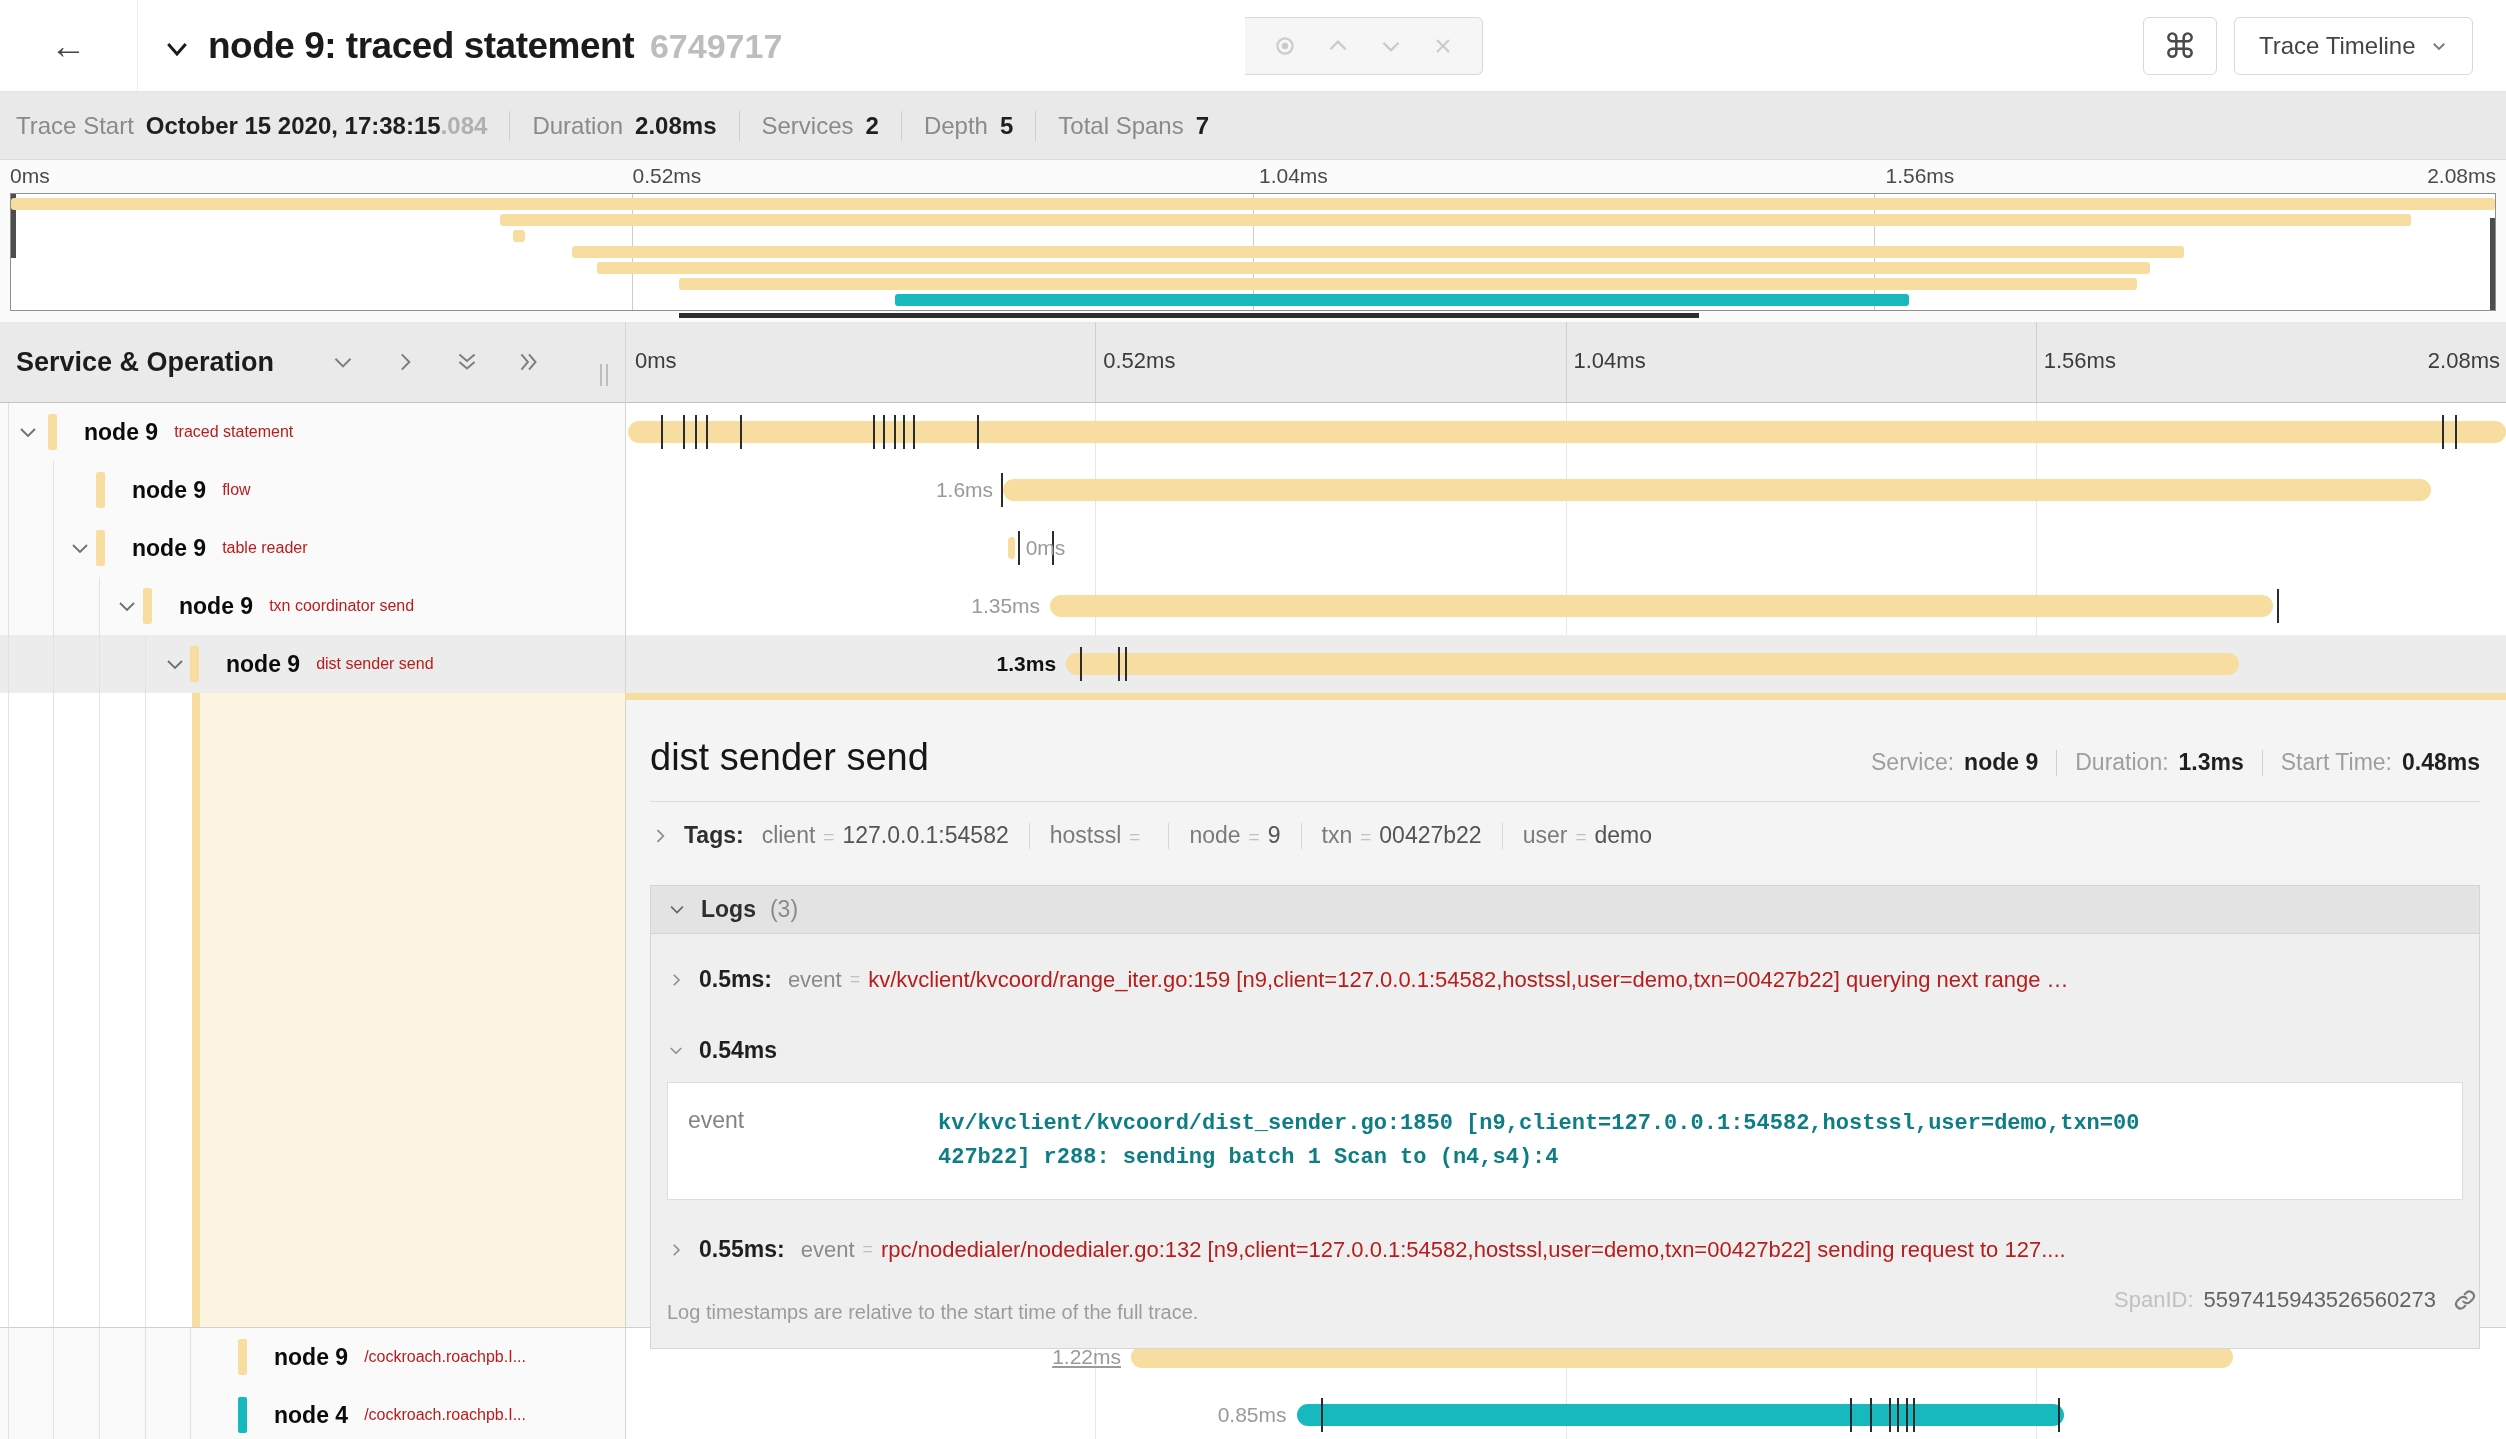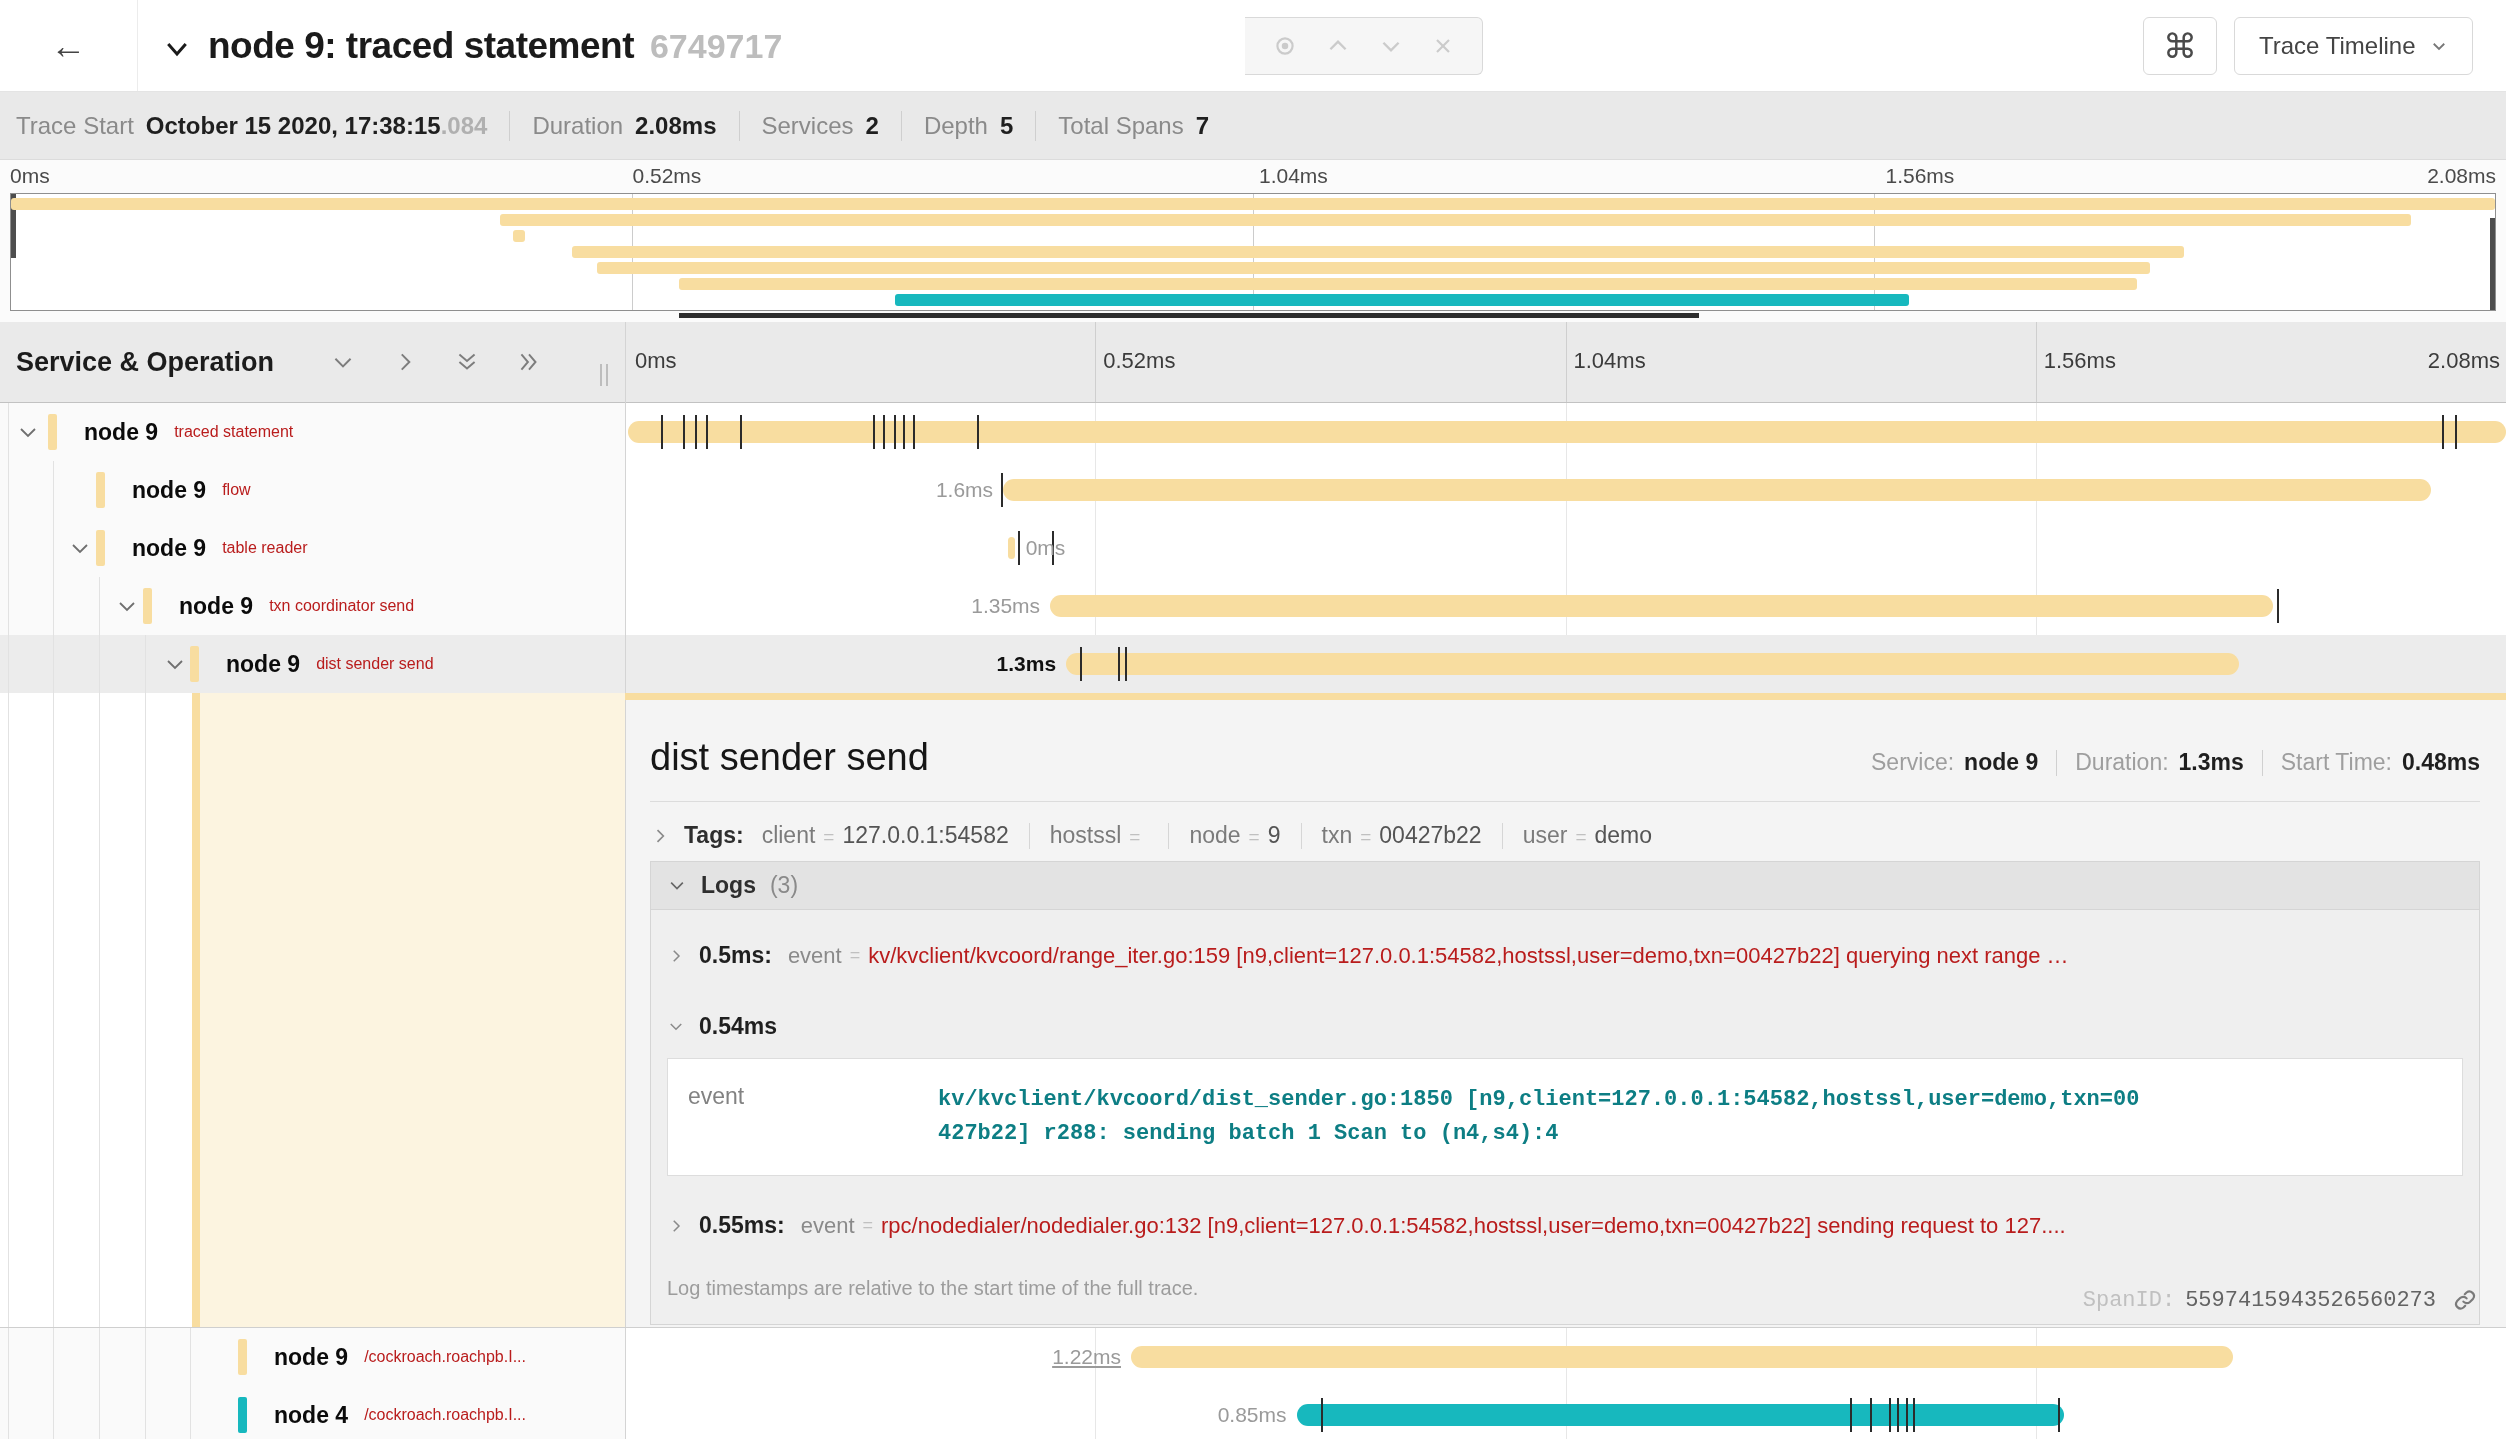--- a/index.html
+++ b/index.html
@@ -105,39 +105,39 @@
   .d-divider { height:1px; background:#dcdcdc; margin-top:22px; }
   .d-tags { display:flex; align-items:center; margin-top:20px; font-size:23px; color:#555; }
   .d-tags .caret { color:#8a8a8a; display:flex; margin-right:14px; }
   .d-tags .tags-lbl { font-weight:700; color:#2e2e2e; margin-right:18px; }
   .tag-item { display:flex; align-items:baseline; }
   .tag-key { color:#7b7b7b; }
   .tag-eq { color:#c0c0c0; font-size:19px; margin:0 8px; }
   .tag-val { color:#545454; }
   .tag-sep { width:1px; height:26px; background:#d6d6d6; margin:0 20px; align-self:center; }
 
-  .logs-box { margin-top:12px; border:1px solid #d5d5d5; background:#efefef; }
+  .logs-box { margin-top:36px; border:1px solid #d5d5d5; background:#efefef; }
   .logs-head { height:48px; background:#e3e3e3; border-bottom:1px solid #d5d5d5; display:flex;
                align-items:center; padding:0 16px; gap:14px; cursor:pointer; }
   .logs-head .hd { font-size:23px; font-weight:700; color:#2e2e2e; }
   .logs-head .cnt { font-size:23px; color:#8a8a8a; }
   .logs-body { padding:8px 16px 14px; }
   .log-line { display:flex; align-items:center; padding:24px 0; overflow:hidden; cursor:pointer; }
   .log-line .caret, .log-exp-head .caret { color:#8a8a8a; display:flex; margin-right:14px; flex:none; }
   .log-time { font-size:23px; font-weight:700; color:#1f1f1f; margin-right:16px; flex:none; }
   .log-key { font-size:22px; color:#8a8a8a; flex:none; }
   .log-eq { font-size:18px; color:#c0c0c0; margin:0 8px; flex:none; }
   .log-text { font-size:22px; color:#b91c1c; white-space:nowrap; overflow:hidden; flex:1; }
   .log-exp-head { display:flex; align-items:center; padding:20px 0 14px; cursor:pointer; }
   .kv-card { border:1px solid #ddd; background:#fff; margin:4px 0 12px; padding:24px 20px; display:flex; }
   .kv-key { width:250px; flex:none; font-size:23px; color:#828282; }
   .kv-val { font-family:"Liberation Mono","DejaVu Sans Mono",monospace; font-size:22px; color:#0d7e84;
             font-weight:700; line-height:1.55; }
   .footnote { font-size:20px; color:#9c9c9c; padding:14px 0 10px; }
-  .spanid-row { position:absolute; right:28px; bottom:14px; display:flex; align-items:center; gap:10px;font-family:Liberation Mono, monospace; }
+  .spanid-row { position:absolute; right:28px; bottom:14px; display:flex; align-items:center; gap:10px; }
   .spanid-lbl { font-size:22px; color:#c0c0c0; }
   .spanid-val { font-size:22px; color:#636363; }
   .link-icon { color:#7a7a7a; cursor:pointer; margin-left:6px; }
 </style>
 </head>
 <body>
 
 <div class="topbar">
   <div class="back-btn">
     <span>←</span>

